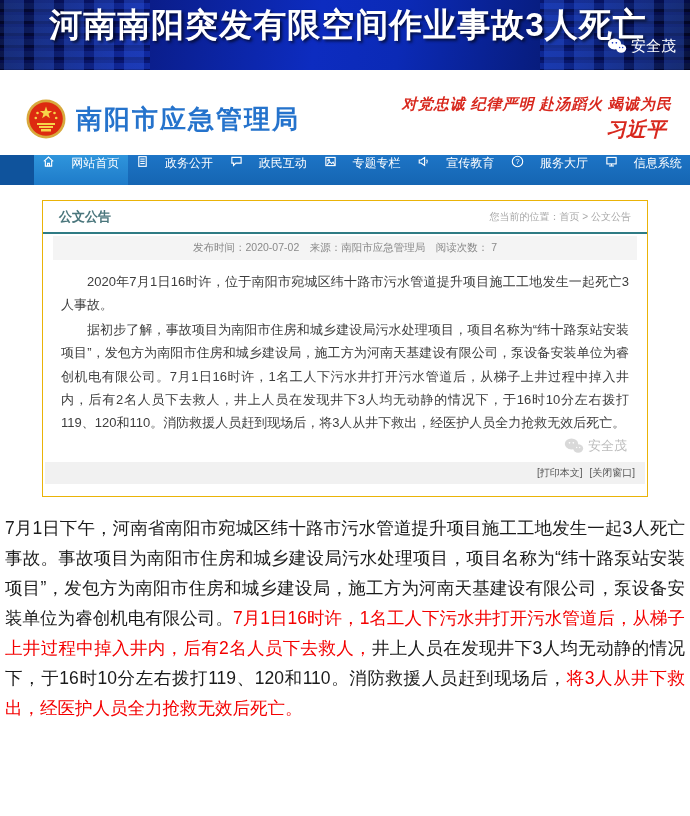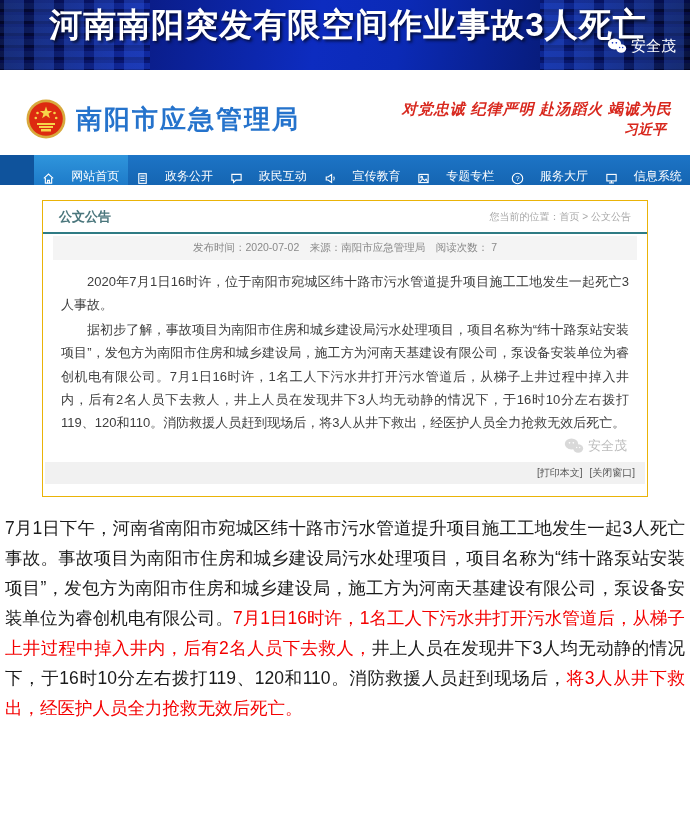--- a/index.html
+++ b/index.html
@@ -22,28 +22,28 @@
   .wm{position:absolute;display:flex;align-items:center;gap:4px;color:#fff;font-size:15px;z-index:3;}
   .top-banner .wm{right:14px;top:36px;}
 
   
   .gov-header{height:72px;margin-top:13px;display:flex;align-items:center;padding:0 18px 0 26px;background:#fff;}
   .emblem{width:40px;height:40px;flex:0 0 auto;margin-right:10px;}
   .agency-name{color:#2573cc;font-size:26px;font-weight:800;letter-spacing:2px;white-space:nowrap;}
   .slogan-box{margin-left:auto;text-align:right;color:#d8281e;
     font-family:"Liberation Serif","DejaVu Serif",serif;font-style:italic;font-weight:700;}
   .slogan{font-size:15px;letter-spacing:1px;white-space:nowrap;}
-  .signature{font-size:14px;margin-top:2px;padding-right:6px;}
+  .signature{font-size:20px;margin-top:2px;padding-right:6px;}
 
   
   .navbar{height:30px;display:flex;align-items:stretch;
     background:linear-gradient(180deg,#1d74c6,#1565b2);}
   .nav-lead{width:34px;background:#0f539c;}
   .nav-items{flex:1;display:flex;}
-  .nav-item{flex:1;display:flex;align-items:flex-end;justify-content:center;gap:16px;
+  .nav-item{flex:1;display:flex;align-items:flex-start;justify-content:center;gap:16px;
     color:#fff;font-size:12px;cursor:pointer;white-space:nowrap;}
   .nav-item.active{background:linear-gradient(180deg,#2f95dc,#1e7bc9);}
   .nicon{width:13px;height:13px;flex:0 0 auto;}
   .nicon svg{display:block;width:100%;height:100%;}
 
   
   .content-wrap{background:#fff;padding-top:15px;}
   .panel{margin:0 42px;border:1px solid #eab308;background:#fff;}
   .panel-head{display:flex;align-items:center;justify-content:space-between;
     padding:7px 16px 6px;border-bottom:2px solid #2f7b84;}
@@ -140,35 +140,35 @@
       <span class="nicon">
           <svg viewBox="0 0 14 14" fill="none" stroke="#fff" stroke-width="1.2">
             <path d="M2 2.6 h10 v6.2 h-5.6 l-2.6 2.4 v-2.4 H2 z"></path>
           </svg>
         </span>
       <span>政民互动</span>
     </div>
     <div class="nav-item">
       <span class="nicon">
           <svg viewBox="0 0 14 14" fill="none" stroke="#fff" stroke-width="1.2">
-            <path d="M2.4 5.4 v3.2 h2 l3.8 2.6 v-8.4 l-3.8 2.6 z"></path>
-            <path d="M10.4 5 a3.2 3.2 0 0 1 0 4"></path>
-          </svg>
-        </span>
-      <span>宣传教育</span>
-    </div>
-    <div class="nav-item">
-      <span class="nicon">
-          <svg viewBox="0 0 14 14" fill="none" stroke="#fff" stroke-width="1.2">
             <rect x="2" y="2.6" width="10" height="8.8"></rect>
             <circle cx="5" cy="5.6" r=".9"></circle>
             <path d="M3.2 10.4 L6.2 7.2 L8.2 9.2 L9.8 7.6 L11.4 10.4"></path>
           </svg>
         </span>
       <span>专题专栏</span>
+    </div>
+    <div class="nav-item">
+      <span class="nicon">
+          <svg viewBox="0 0 14 14" fill="none" stroke="#fff" stroke-width="1.2">
+            <path d="M2.4 5.4 v3.2 h2 l3.8 2.6 v-8.4 l-3.8 2.6 z"></path>
+            <path d="M10.4 5 a3.2 3.2 0 0 1 0 4"></path>
+          </svg>
+        </span>
+      <span>宣传教育</span>
     </div>
     <div class="nav-item">
       <span class="nicon">
           <svg viewBox="0 0 14 14">
             <circle cx="7" cy="7" r="5.6" fill="none" stroke="#fff" stroke-width="1.2"></circle>
             <text x="7" y="9.8" text-anchor="middle" font-size="8" fill="#fff" font-family="sans-serif">?</text>
           </svg>
         </span>
       <span>服务大厅</span>
     </div>

